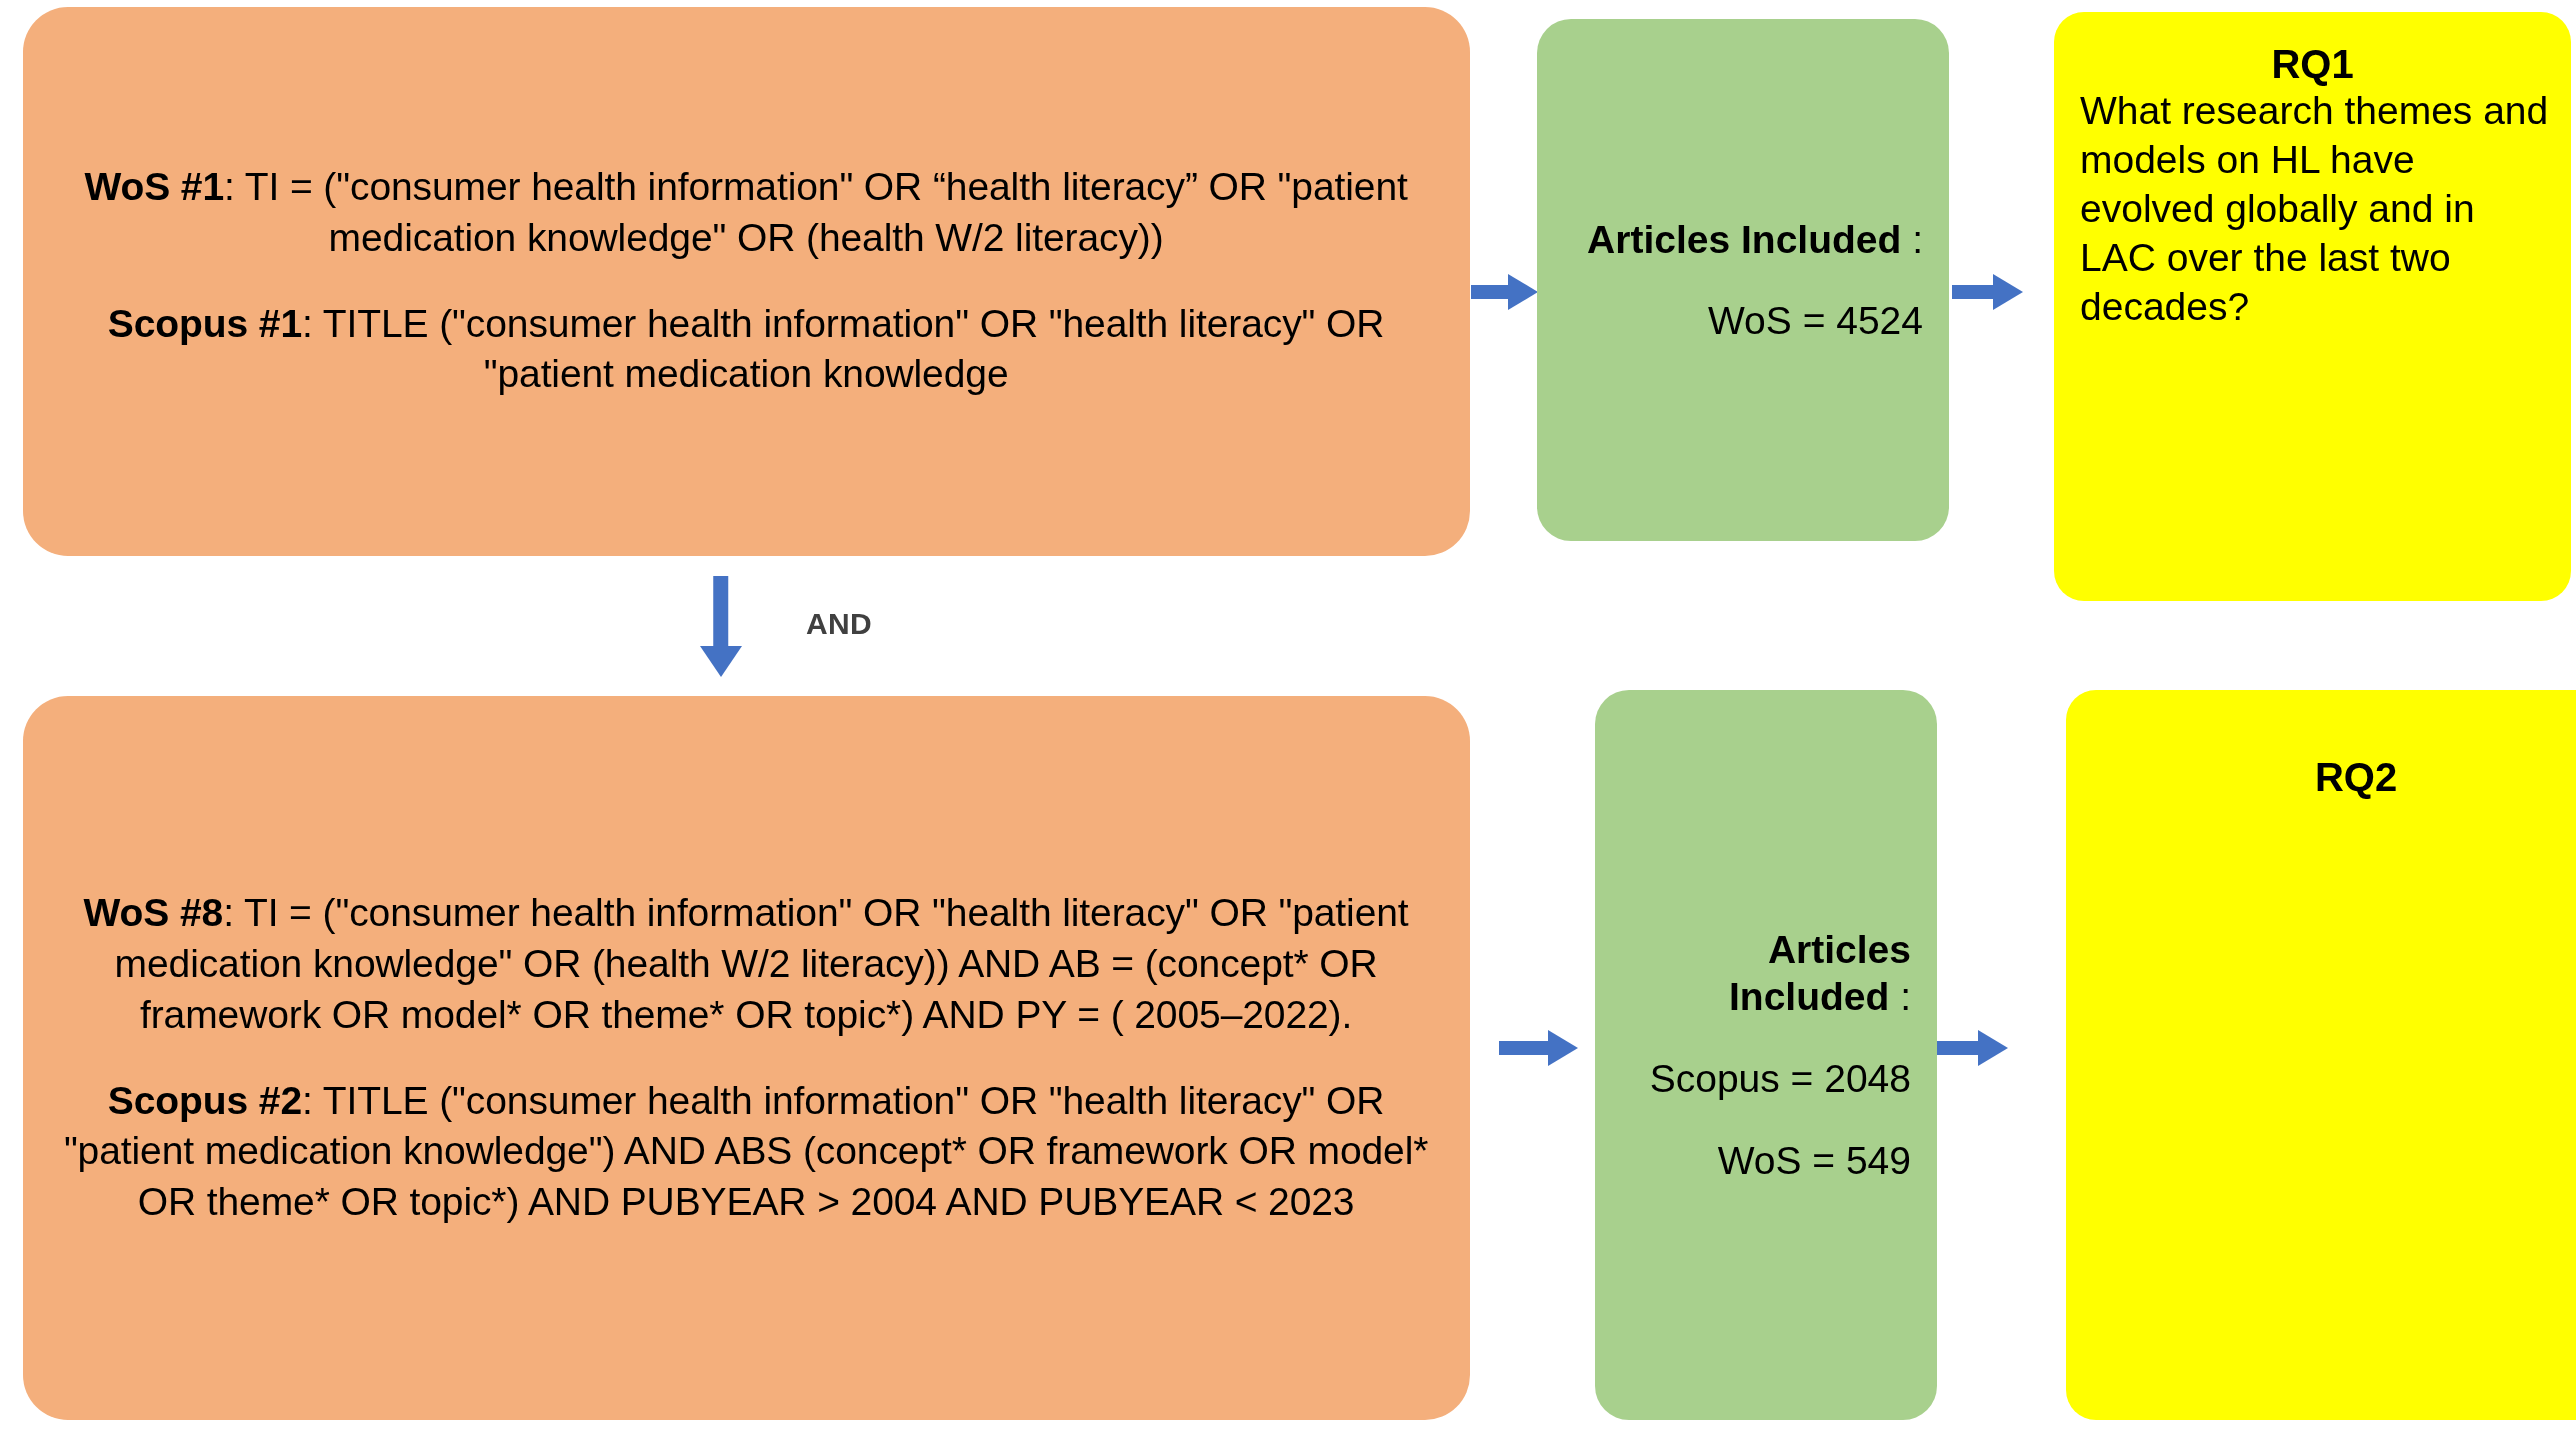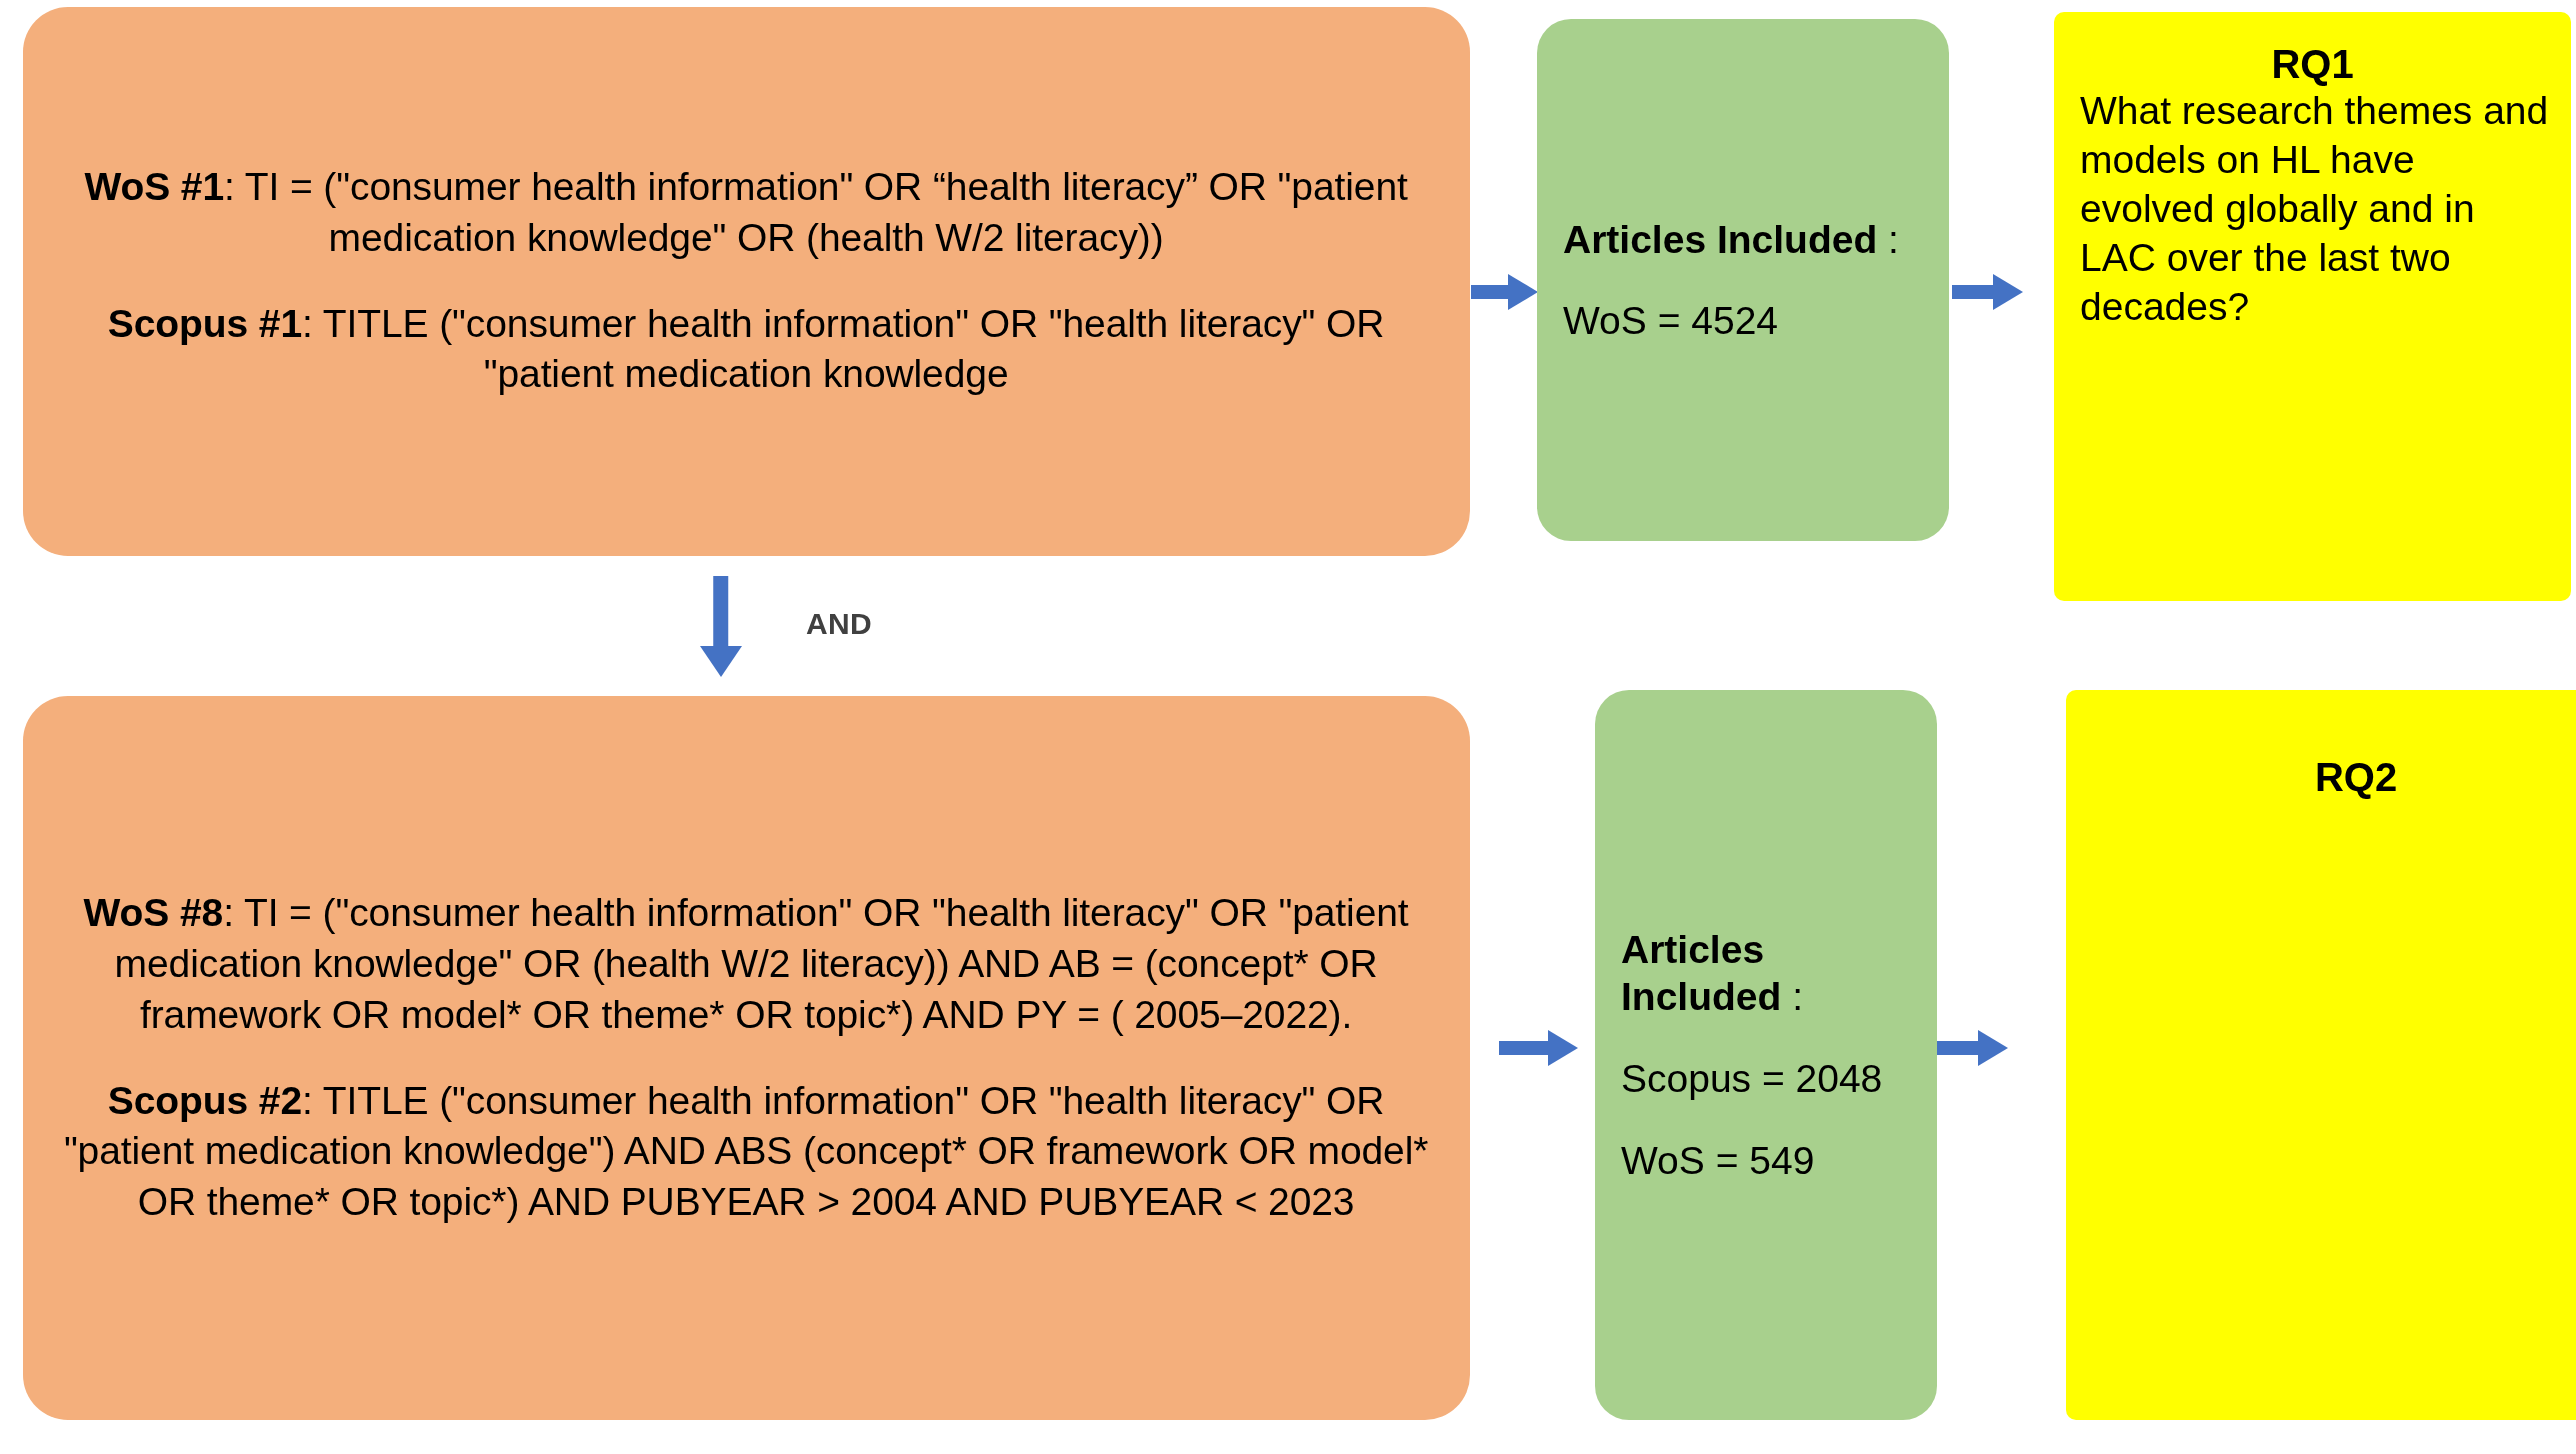--- a/index.html
+++ b/index.html
@@ -30,21 +30,21 @@
   .box-orange {
     background: #F4AF7C;
     border-radius: 45px;
   }
   .box-green {
     background: #A8D08D;
     border-radius: 34px;
   }
   .box-yellow {
     background: #FFFF00;
-    border-radius: 10px;
+    border-radius: 30px;
   }
 
   
   .query-block {
     text-align: center;
     color: #000000;
     font-size: 39px;
     line-height: 1.30;
     padding: 0 36px;
     letter-spacing: -0.1px;
@@ -55,21 +55,21 @@
   .query-gap {
     height: 35px;
   }
 
   
   .count-block {
     color: #000000;
     font-size: 39px;
     line-height: 1.22;
     padding: 0 26px;
-    text-align: left;
+    text-align: right;
   }
   .count-title {
     font-weight: bold;
   }
   .count-line {
     font-weight: normal;
   }
   .count-spacer {
     height: 34px;
   }

